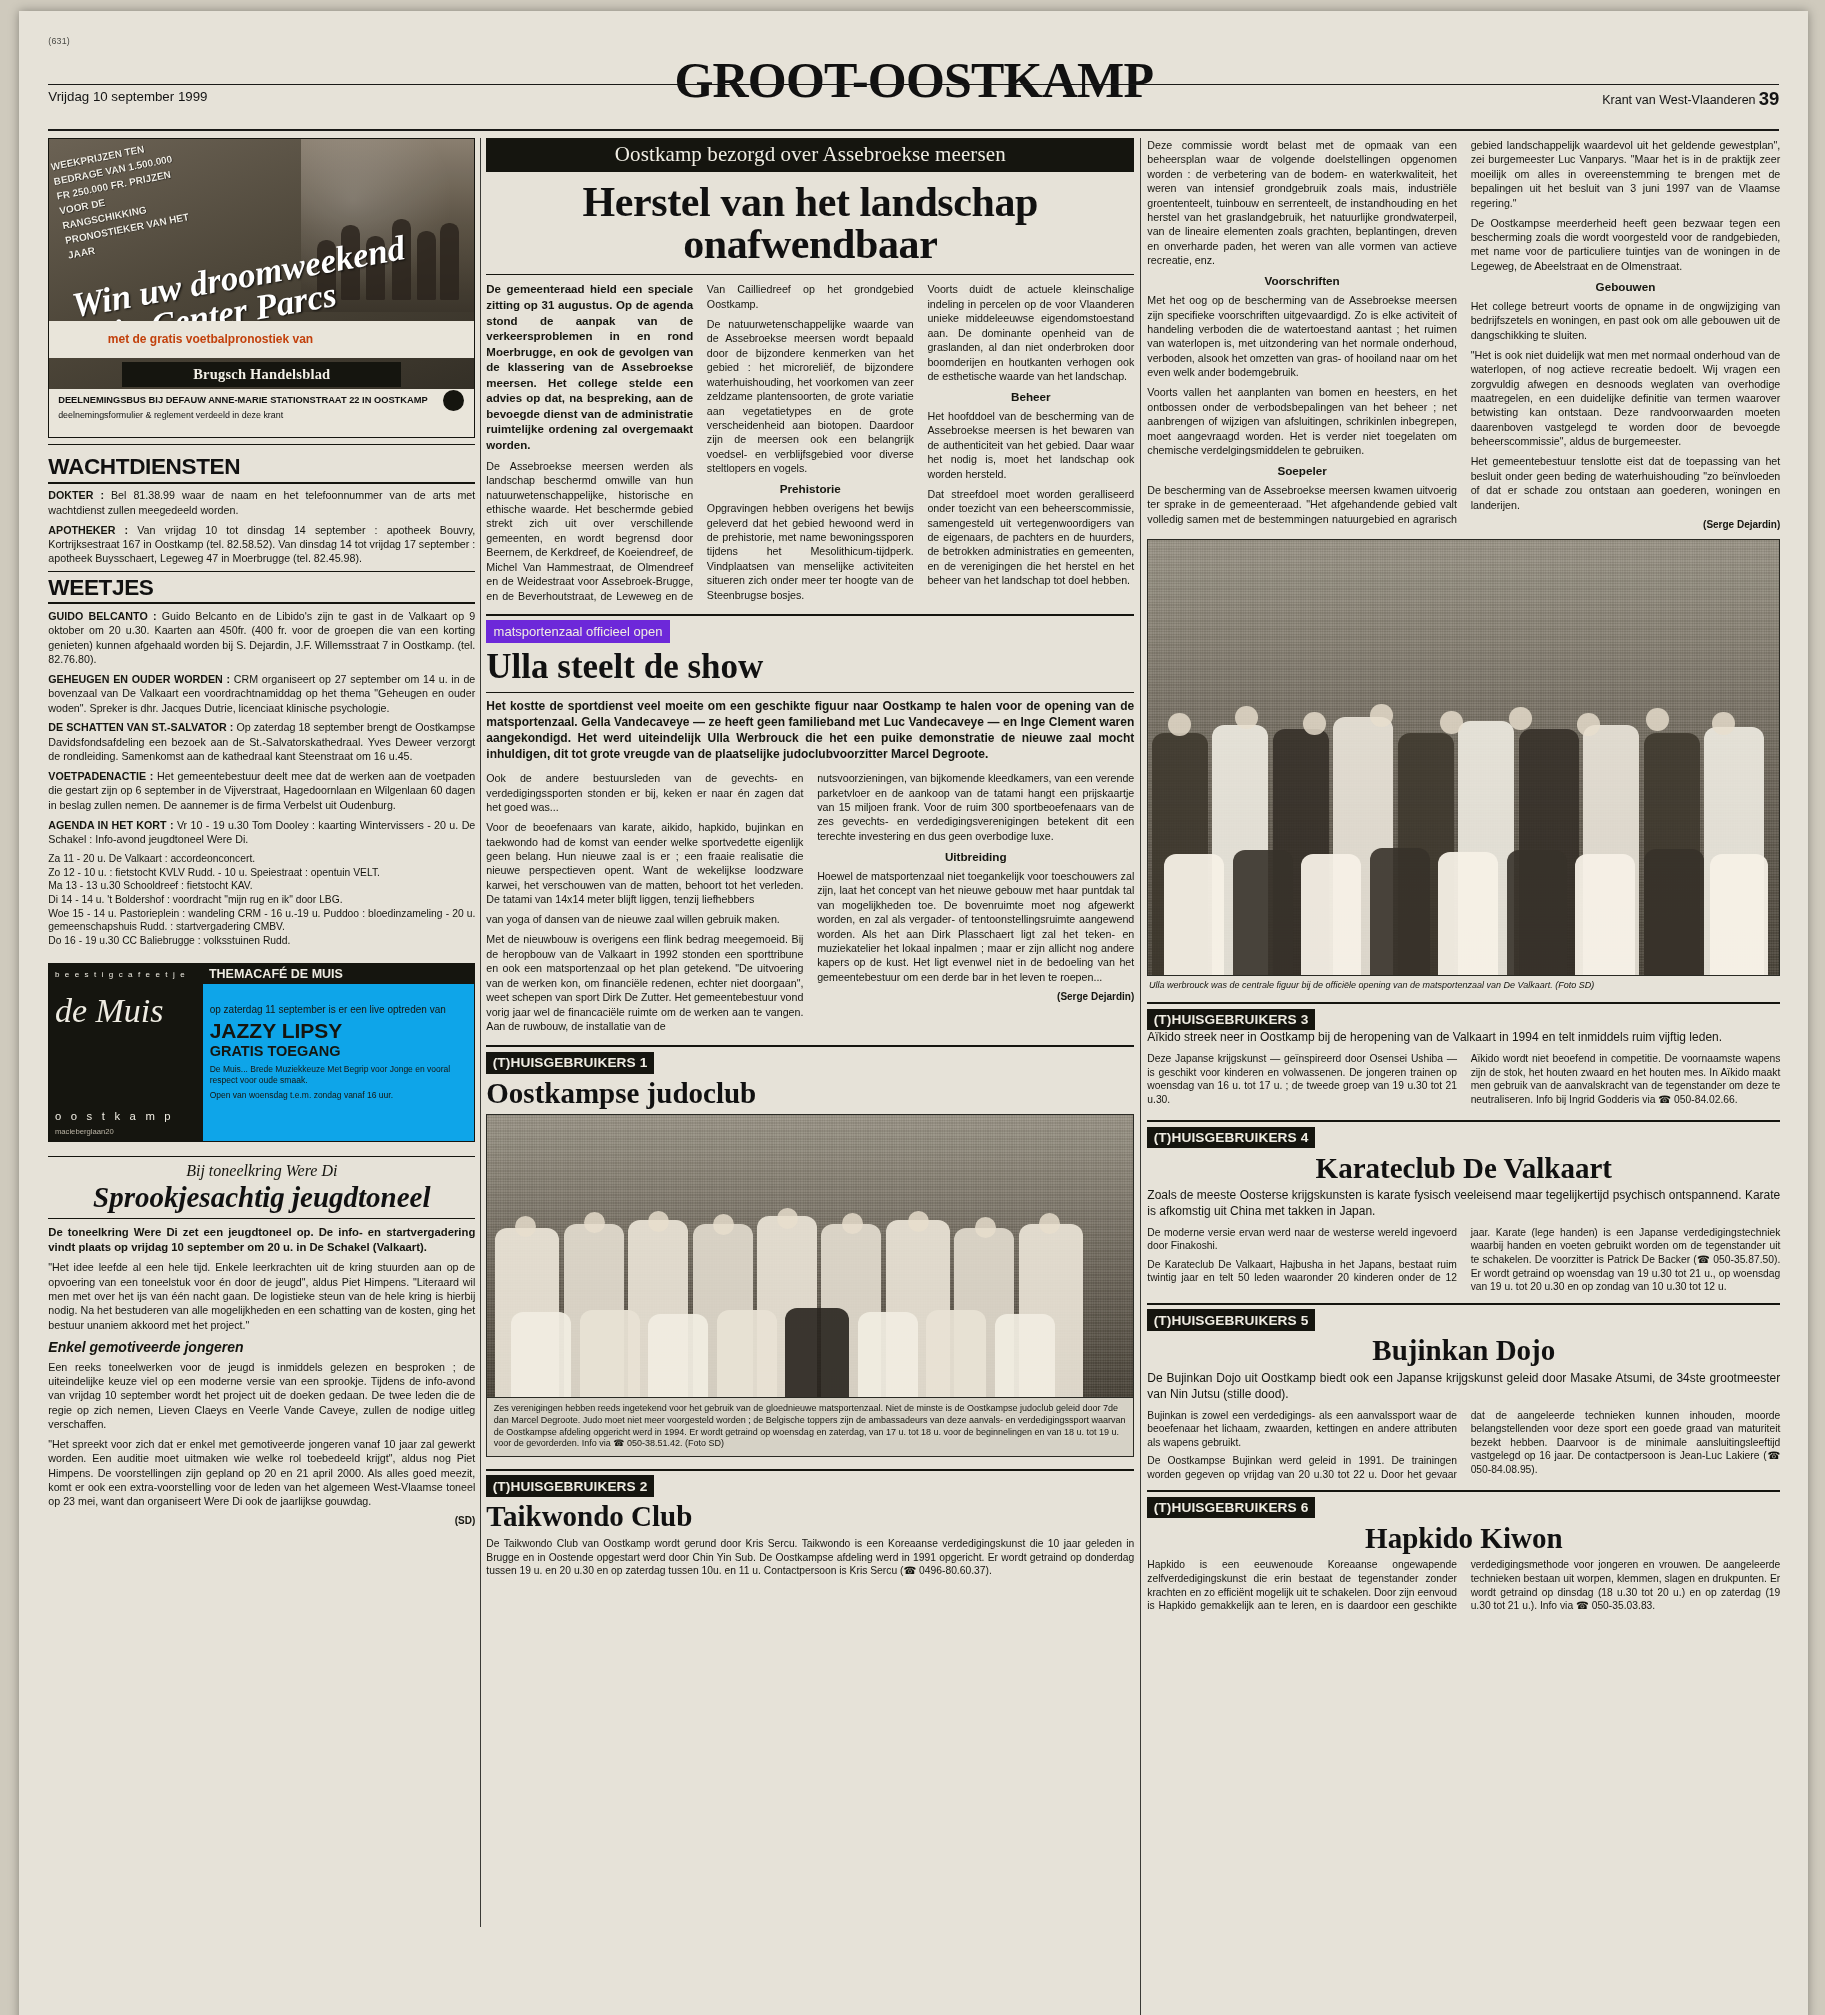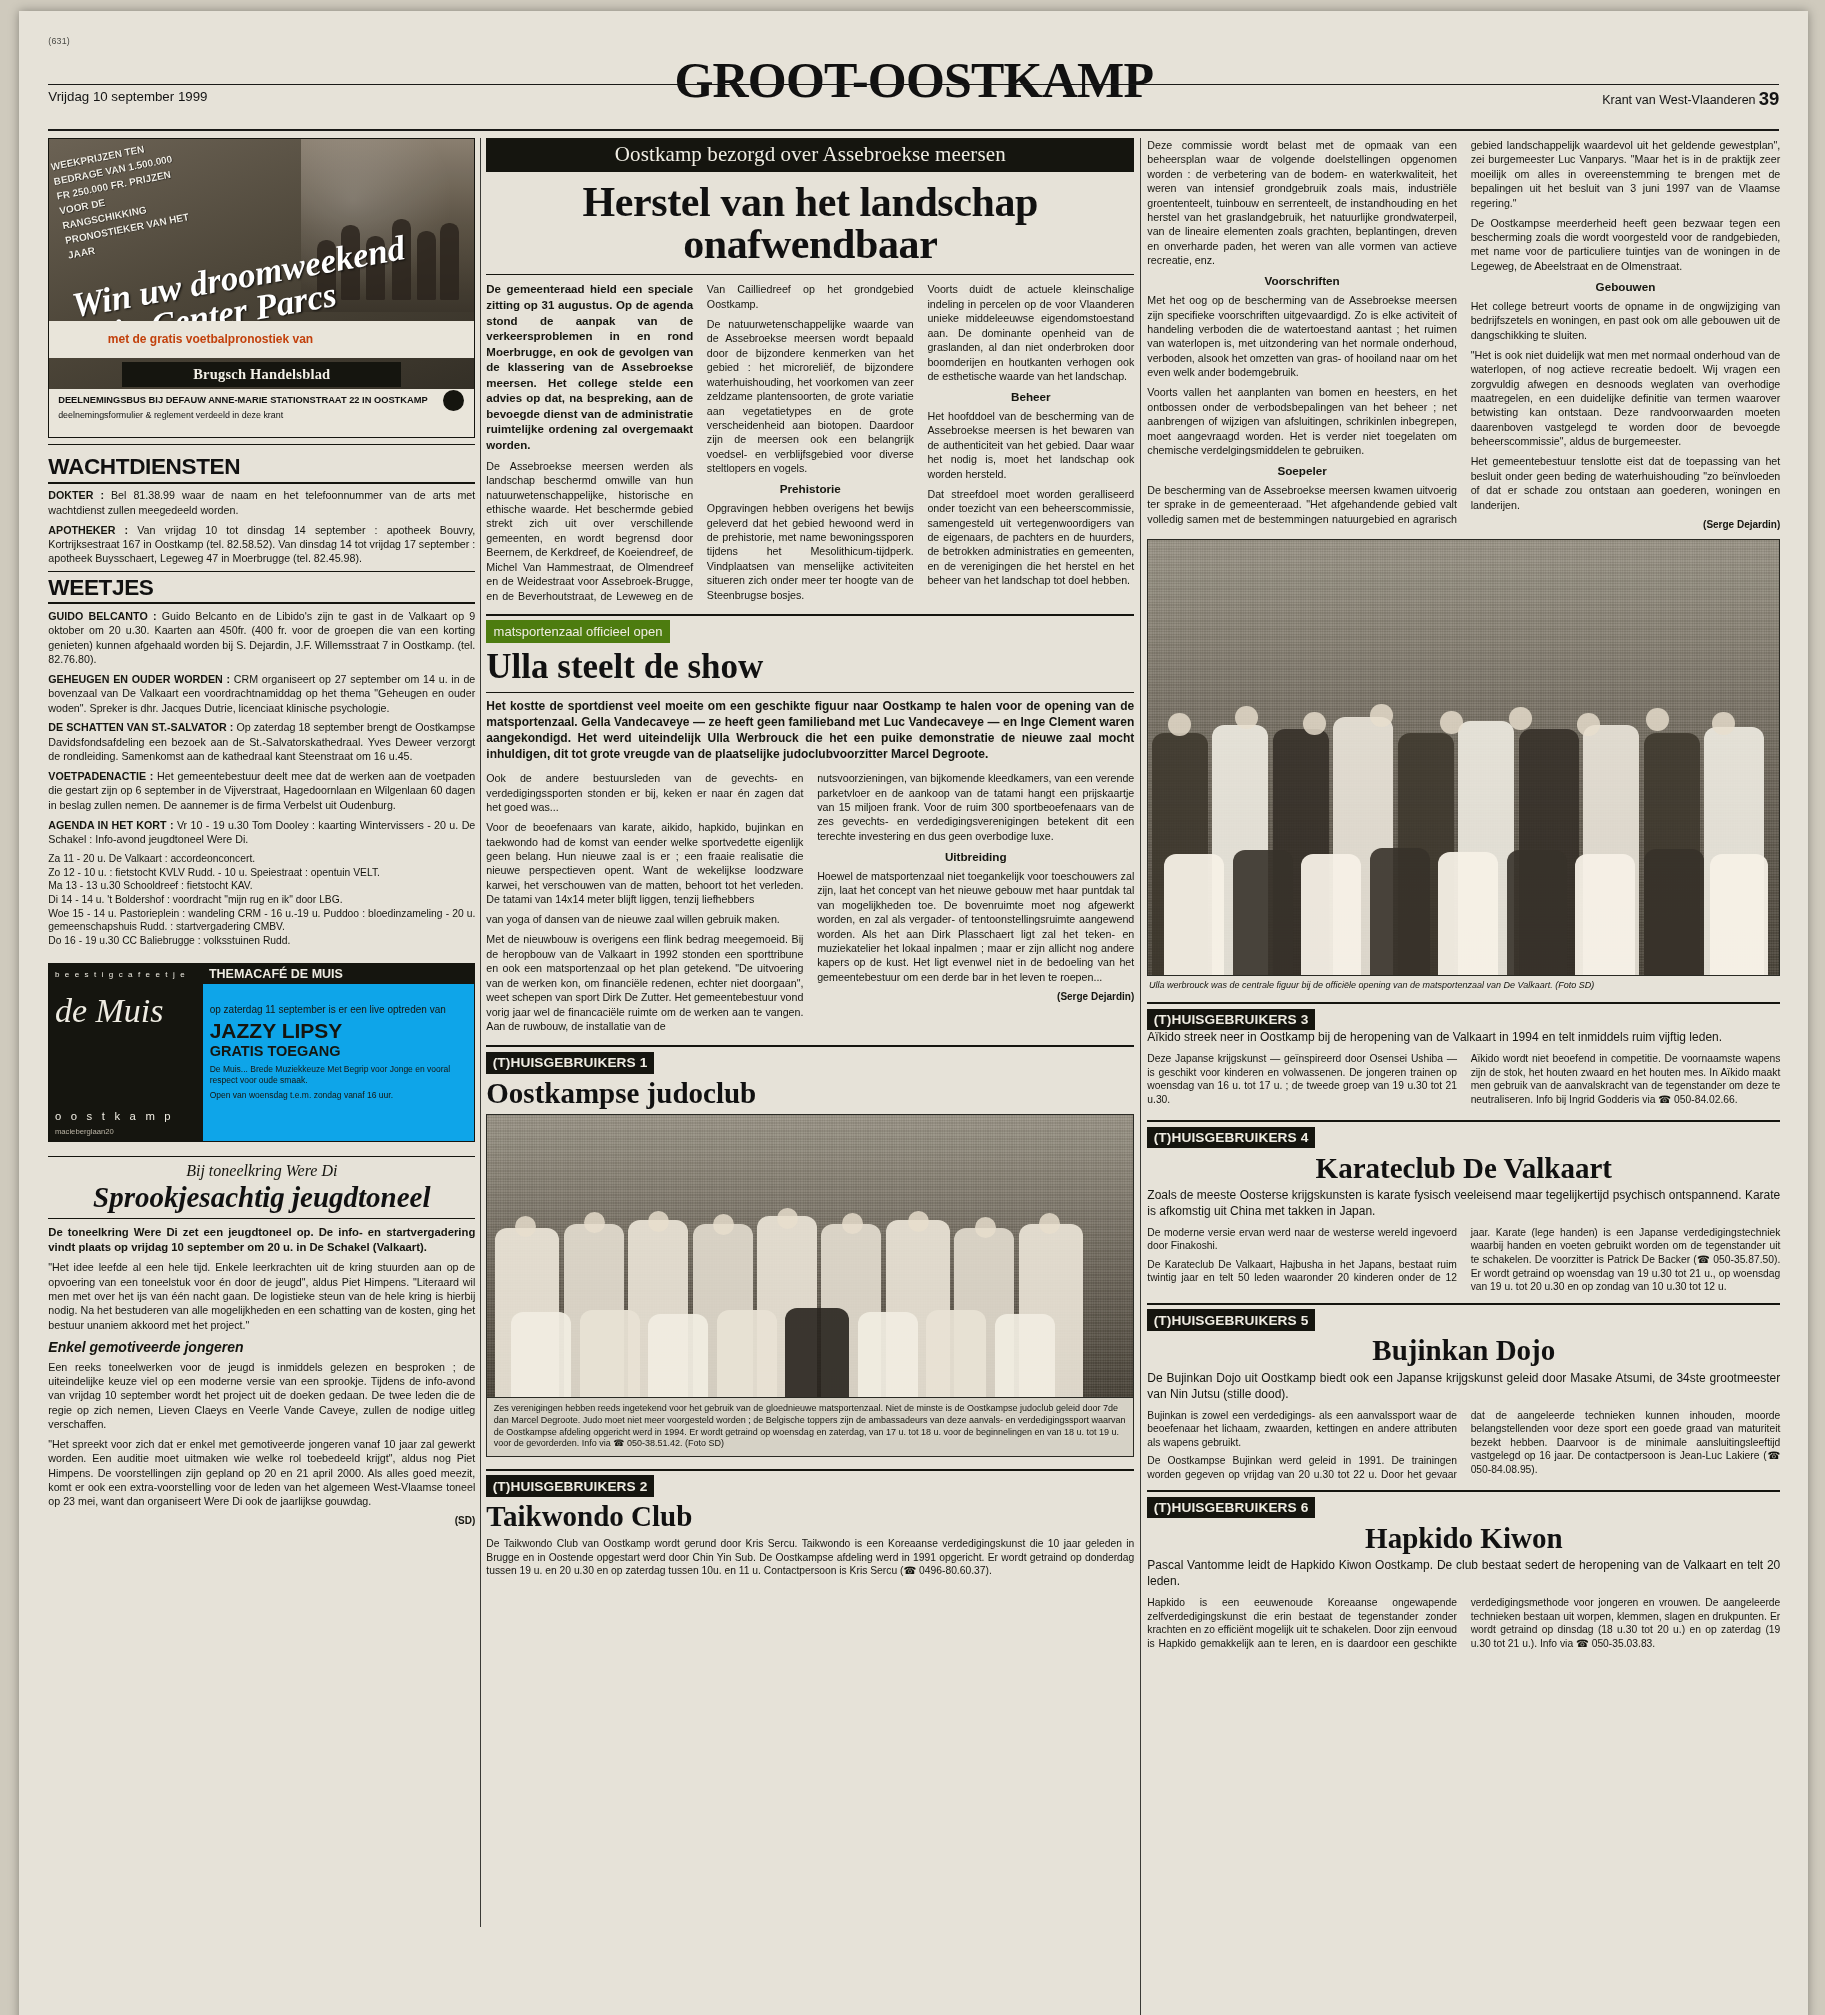--- a/index.html
+++ b/index.html
@@ -269,21 +269,21 @@
     font-weight: bold;
     font-size: 11.7px;
     margin: 3.2px 0 4px 0;
     font-family: "Liberation Sans", sans-serif;
   }
   .c2 { column-count: 2; }
   .c3 { column-count: 3; }
 
   
   .feat-kicker {
-    background: #4d7c0f;
+    background: #6d28d9;
     color: #f0ede3;
     font-family: "Liberation Sans", sans-serif;
     font-size: 13px;
     padding: 3.6px 7.3px;
     display: inline-block;
   }
   .feat-head {
     font-family: "Liberation Serif", serif;
     font-weight: bold;
     font-size: 35px;
@@ -774,21 +774,20 @@
         <p>De Oostkampse Bujinkan werd geleid in 1991. De trainingen worden gegeven op vrijdag van 20 u.30 tot 22 u. Door het gevaar dat de aangeleerde technieken kunnen inhouden, moorde belangstellenden voor deze sport een goede graad van maturiteit bezekt hebben. Daarvoor is de minimale aansluitingsleeftijd vastgelegd op 16 jaar. De contactpersoon is Jean-Luc Lakiere (☎ 050-84.08.95).</p>
       </div>
 
       <div style="height:8.9px"></div>
 
       <div class="hdr-rule"></div>
       <div style="padding-top:4.8px">
         <span class="club-tag">(T)HUISGEBRUIKERS 6</span>
       </div>
       <div class="club-head" style="text-align:center;">Hapkido Kiwon</div>
-      <div class="club-intro">Pascal Vantomme leidt de Hapkido Kiwon Oostkamp. De club bestaat sedert de heropening van de Valkaart en telt 20 leden.</div>
       <div class="club-body c2 art-cols">
         <p>Hapkido is een eeuwenoude Koreaanse ongewapende zelfverdedigingskunst die erin bestaat de tegenstander zonder krachten en zo efficiënt mogelijk uit te schakelen. Door zijn eenvoud is Hapkido gemakkelijk aan te leren, en is daardoor een geschikte verdedigingsmethode voor jongeren en vrouwen. De aangeleerde technieken bestaan uit worpen, klemmen, slagen en drukpunten. Er wordt getraind op dinsdag (18 u.30 tot 20 u.) en op zaterdag (19 u.30 tot 21 u.). Info via ☎ 050-35.03.83.</p>
       </div>
 
     </div>
 
   </div>
 </div>
 </div>
 </div>

